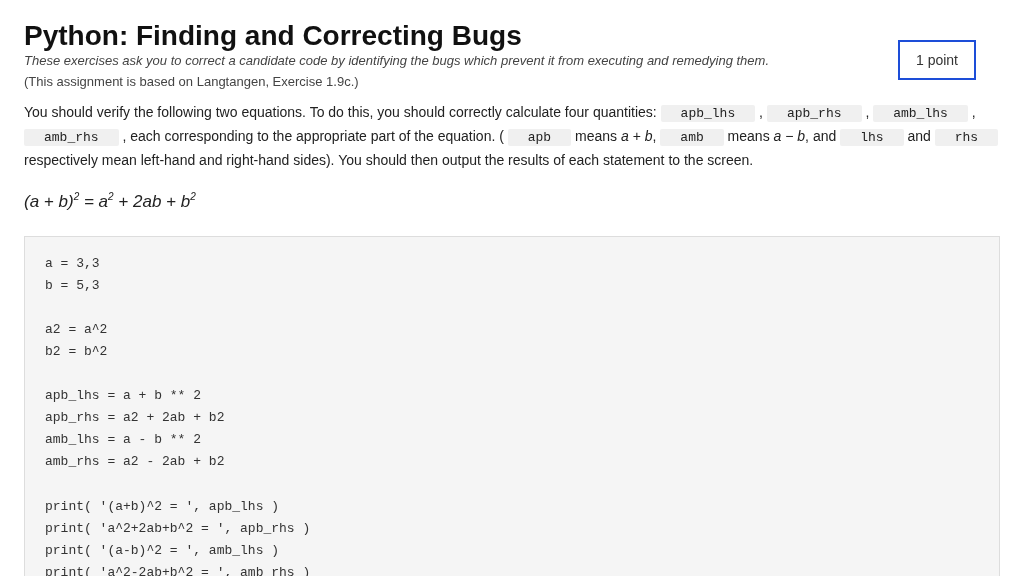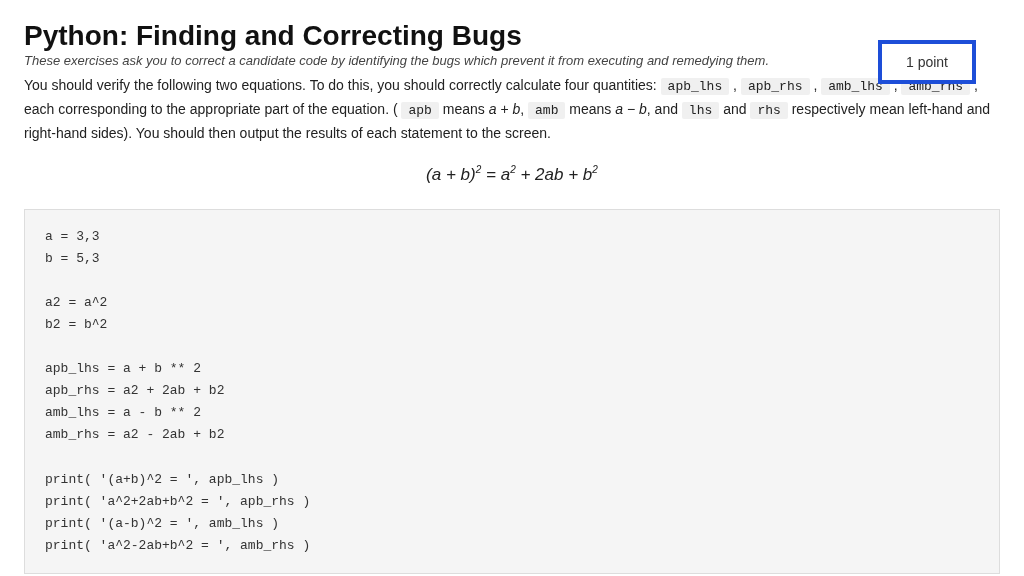--- a/index.html
+++ b/index.html
@@ -29,36 +29,35 @@
     }
     .description {
       font-size: 14px;
       color: #222;
       line-height: 1.6;
       margin-bottom: 16px;
     }
     .description code, .inline-code {
       font-family: 'Courier New', monospace;
       background: #f0f0f0;
-      padding: 1px 7px;
+      padding: 1px 20px;
       font-size: 13px;
       border-radius: 2px;
     }
     .points-box {
       position: absolute;
       top: 20px;
       right: 24px;
-      border: 4px solid #1d4ed8;
-      padding: 10px 24px;
+      border: 2px solid #1d4ed8;
+      padding: 10px 16px;
       font-size: 14px;
       color: #333;
       background: #fff;
     }
     .math-section {
-      text-align: center;
       margin: 20px 0 24px 0;
       font-size: 17px;
     }
     .math-line {
       display: block;
       margin-bottom: 8px;
       font-style: italic;
     }
     .code-block {
       background: #f5f5f5;
@@ -77,20 +76,21 @@
 <body>
 
 <div style="position:relative;">
 
   <div class="points-box">
     <span>1 point</span>
   </div>
 
   <h1 class="page-title">Python: Finding and Correcting Bugs</h1>
   <p class="subtitle">These exercises ask you to correct a candidate code by identifying the bugs which prevent it from executing and remedying them.</p>
+  <p class="assignment-note">(This assignment is based on Langtangen, Exercise 1.9c.)</p>
 
   <p class="description">
     You should verify the following two equations. To do this, you should correctly calculate four quantities:
     <code class="inline-code">apb_lhs</code> ,
     <code class="inline-code">apb_rhs</code> ,
     <code class="inline-code">amb_lhs</code> ,
     <code class="inline-code">amb_rhs</code>
     , each corresponding to the appropriate part of the equation. (
     <code class="inline-code">apb</code>
     means <em>a</em> + <em>b</em>,

